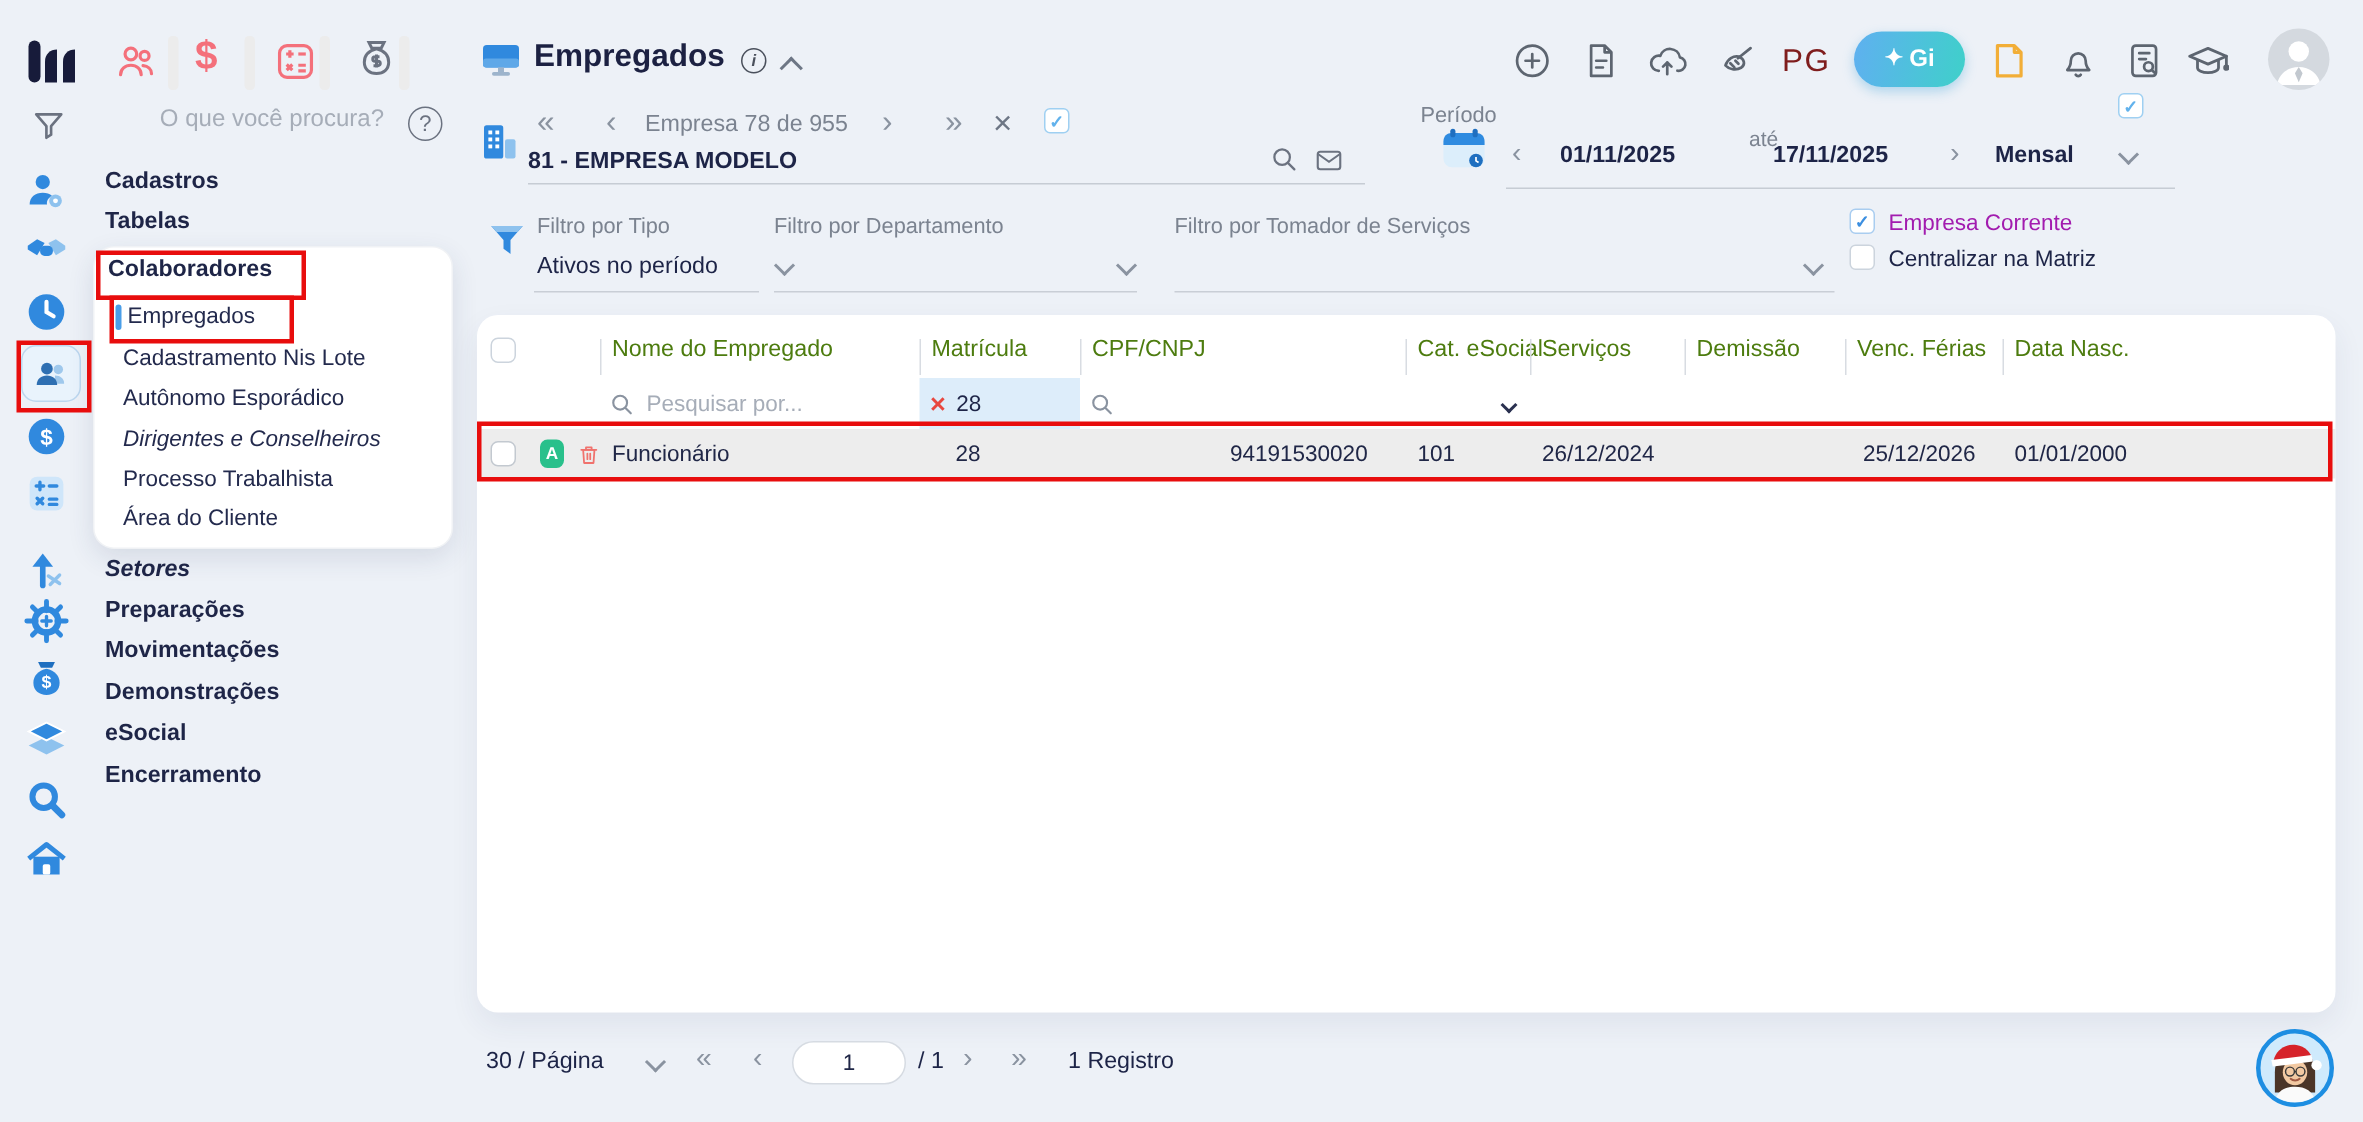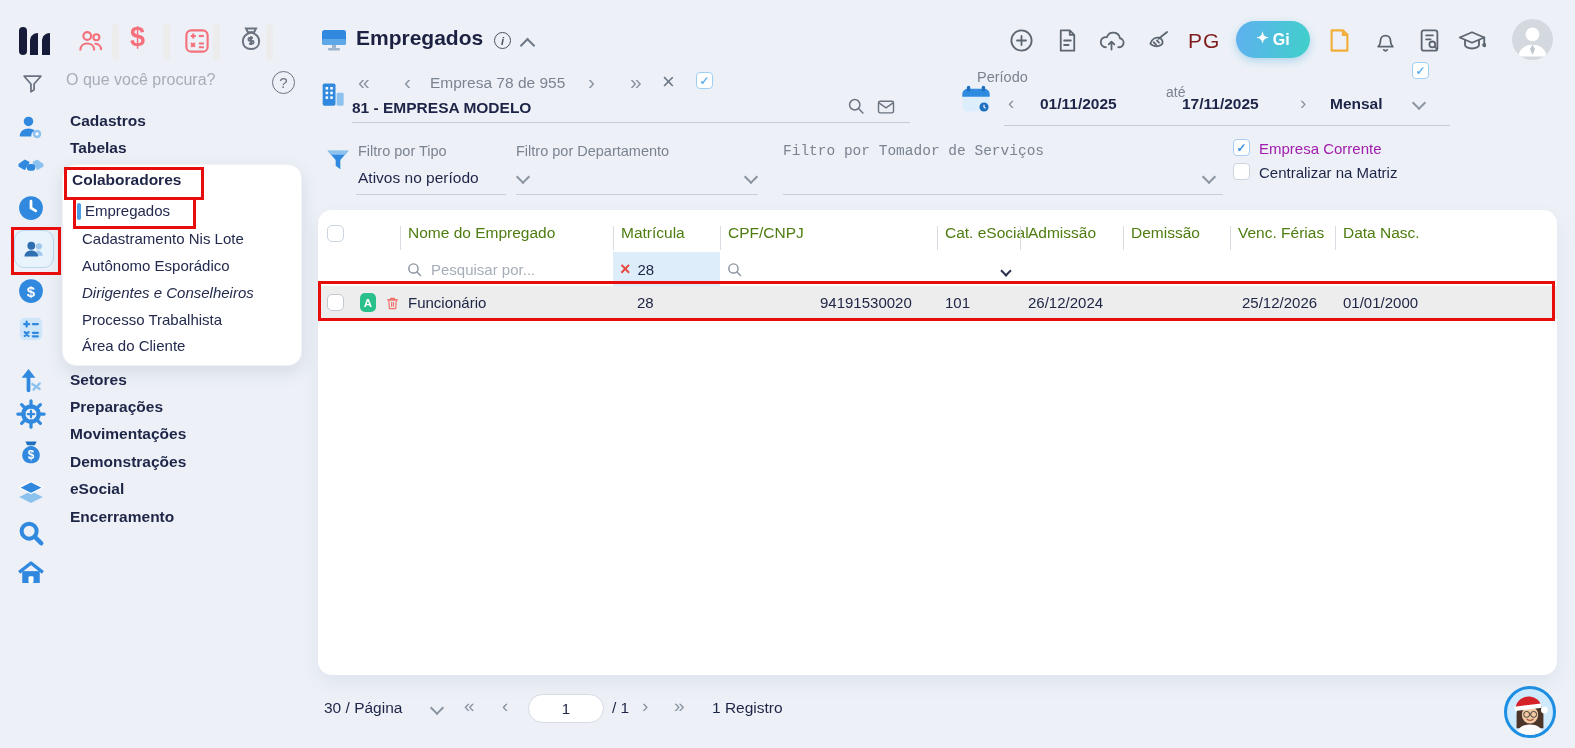--- a/index.html
+++ b/index.html
@@ -91,21 +91,21 @@
     <path d="M13.6 11h-2.4a1.2 1.2 0 0 0 0 2.4h1.6a1.2 1.2 0 0 1 0 2.4h-2.4M12 9.8v7"></path>
   </svg>
 </div>
 <div class="qsep" style="left:266px;"></div>
 
 <div class="abs" style="left:20px;top:71px;">
   <svg width="25" height="25" viewBox="0 0 24 24" fill="none" stroke="#6b7280" stroke-width="1.7" stroke-linejoin="round">
     <path d="M4 5h16l-6.5 7.5V18l-3 2v-7.5z"></path>
   </svg>
 </div>
-<input class="abs" style="left: 64px; top: 70px; width: 190px; font-size: 16px; color: #15803d;" placeholder="O que você procura?">
+<input class="abs" style="left: 64px; top: 70px; width: 190px; font-size: 16px; color: #15803d; text-align: right;" placeholder="O que você procura?">
 <div class="abs" style="left:272px;top:71px;width:23px;height:23px;border:1.7px solid #6b7280;border-radius:50%;display:flex;align-items:center;justify-content:center;color:#6b7280;font-size:15px;box-sizing:border-box;">
   <span>?</span>
 </div>
 
 <div class="railico" style="top:112px;">
   <svg width="30" height="30" viewBox="0 0 24 24">
     <circle cx="10" cy="7.5" r="3.8" fill="#3089de"></circle>
     <path d="M3 19.5c0-4 3.1-6.3 7-6.3 2 0 3.8.6 5 1.7-2 .8-3.1 2.6-2.7 4.6z" fill="#3089de"></path>
     <circle cx="16.8" cy="17.5" r="3.4" fill="#8ec2ee"></circle>
       <circle cx="16.8" cy="17.5" r="1.3" fill="#fff"></circle>
@@ -194,21 +194,21 @@
 <div class="popup"></div>
 <div class="mitem" style="left:72px;top:171px;z-index:2;">Colaboradores</div>
 <div class="abs" style="left:77px;top:203px;width:3.5px;height:17px;background:#4a9ee8;border-radius:2px;z-index:2;"></div>
 <div class="subitem" style="left:85px;top:202px;z-index:2;">Empregados</div>
 <div class="subitem" style="top:230px;z-index:2;">Cadastramento Nis Lote</div>
 <div class="subitem" style="top:257px;z-index:2;">Autônomo Esporádico</div>
 <div class="subitem" style="top:284px;z-index:2;font-style:italic;">Dirigentes e Conselheiros</div>
 <div class="subitem" style="top:311px;z-index:2;">Processo Trabalhista</div>
 <div class="subitem" style="top:337px;z-index:2;">Área do Cliente</div>
 
-<div class="mitem" style="top:371px;">Setores</div>
+<div class="mitem" style="top:371px;font-style:italic;">Setores</div>
 <div class="mitem" style="top:398px;">Preparações</div>
 <div class="mitem" style="top:425px;">Movimentações</div>
 <div class="mitem" style="top:453px;">Demonstrações</div>
 <div class="mitem" style="top:480px;">eSocial</div>
 <div class="mitem" style="top:508px;">Encerramento</div>
 
 <div class="abs" style="left:320px;top:26px;">
   <svg width="28" height="28" viewBox="0 0 28 28">
     <rect x="2" y="4" width="24" height="15" rx="2.5" fill="#3089de"></rect>
     <rect x="2" y="13" width="24" height="6" rx="2" fill="#5fa8e8"></rect>
@@ -261,21 +261,21 @@
 <div class="abs" style="left:960px;top:83px;">
   <svg width="32" height="32" viewBox="0 0 28 28">
     <rect x="2" y="5" width="24" height="20" rx="5" fill="#dceefb"></rect>
     <path d="M2 10c0-3 2-5 5-5h14c3 0 5 2 5 5v2H2z" fill="#2f8be0"></path>
     <rect x="6" y="2.5" width="3" height="5" rx="1.5" fill="#1f6fc0"></rect>
     <rect x="19" y="2.5" width="3" height="5" rx="1.5" fill="#1f6fc0"></rect>
     <circle cx="21" cy="21" r="4" fill="#1f6fc0"></circle>
       <path d="M21 19v2.2l1.5 1" stroke="#fff" stroke-width="1" fill="none"></path>
   </svg>
 </div>
-<div class="abs gray" style="left:977px;top:69px;font-size:14.5px;">Período</div>
+<div class="abs gray" style="left:947px;top:69px;font-size:14.5px;">Período</div>
 <div class="abs glyphbtn" style="left:1008px;top:92px;font-size:19px;">‹</div>
 <div class="abs b" style="left:1040px;top:95px;font-size:15.5px;color:#1d2447;">01/11/2025</div>
 <div class="abs gray" style="left:1142px;top:84px;font-size:14px;margin-left:24px;">até</div>
 <div class="abs b" style="left:1182px;top:95px;font-size:15.5px;color:#1d2447;">17/11/2025</div>
 <div class="abs glyphbtn" style="left:1300px;top:92px;font-size:19px;">›</div>
 <div class="abs b" style="left:1330px;top:95px;font-size:15.5px;color:#1d2447;">Mensal</div>
 <span class="abs cv" style="left:1414px;top:98px;"></span>
 <div class="abs cb on2" style="left:1412px;top:62px;">
     <span>✓</span>
   </div>
@@ -356,21 +356,21 @@
 </div>
 <div class="abs gray" style="left:358px;top:143px;font-size:14.5px;">Filtro por Tipo</div>
 <div class="abs" style="left:358px;top:169px;font-size:15.5px;color:#1d2447;">Ativos no período</div>
 <span class="abs cv" style="left:518px;top:172px;"></span>
 <div class="uline" style="left:356px;top:194px;width:150px;background:#c9ced6;"></div>
 
 <div class="abs gray" style="left:516px;top:143px;font-size:14.5px;">Filtro por Departamento</div>
 <span class="abs cv" style="left:746px;top:172px;"></span>
 <div class="uline" style="left:516px;top:194px;width:242px;background:#c9ced6;"></div>
 
-<div class="abs gray" style="left:783px;top:143px;font-size:14.5px;font-family:Liberation Mono, monospace;">Filtro por Tomador de Serviços</div>
+<div class="abs gray" style="left:783px;top:143px;font-size:14.5px;">Filtro por Tomador de Serviços</div>
 <span class="abs cv" style="left:1204px;top:172px;"></span>
 <div class="uline" style="left:783px;top:194px;width:440px;background:#c9ced6;"></div>
 
 <div class="abs cb on" style="left:1233px;top:139px;">
     <span>✓</span>
   </div>
 <div class="abs" style="left:1259px;top:140px;font-size:15px;color:#a21caf;">Empresa Corrente</div>
 <div class="abs cb" style="left:1233px;top:163px;"></div>
 <div class="abs" style="left:1259px;top:164px;font-size:15px;color:#1d2447;">Centralizar na Matriz</div>
 
@@ -378,21 +378,21 @@
 
   <div class="trow" style="height:38px;padding-top:4px;">
     <div style="padding-left:9px;">
         <div class="cb" style="border-radius:5px;"></div>
       </div>
     <div></div>
     <div class="hcell"><i class="vsep"></i><span>Nome do Empregado</span></div>
     <div class="hcell"><i class="vsep"></i><span>Matrícula</span></div>
     <div class="hcell"><i class="vsep"></i><span>CPF/CNPJ</span></div>
     <div class="hcell"><i class="vsep"></i><span>Cat. eSocial</span></div>
-    <div class="hcell"><i class="vsep"></i><span>Admissão</span></div>
+    <div class="hcell"><i class="vsep"></i><span>Serviços</span></div>
     <div class="hcell"><i class="vsep"></i><span>Demissão</span></div>
     <div class="hcell"><i class="vsep"></i><span>Venc. Férias</span></div>
     <div class="hcell"><i class="vsep"></i><span>Data Nasc.</span></div>
   </div>
 
   <div class="trow" style="height:34px;">
     <div></div>
       <div></div>
     <div class="flex" style="padding-left:6px;gap:6px;">
       <svg width="17" height="17" viewBox="0 0 24 24" fill="none" stroke="#8a93a0" stroke-width="2">

